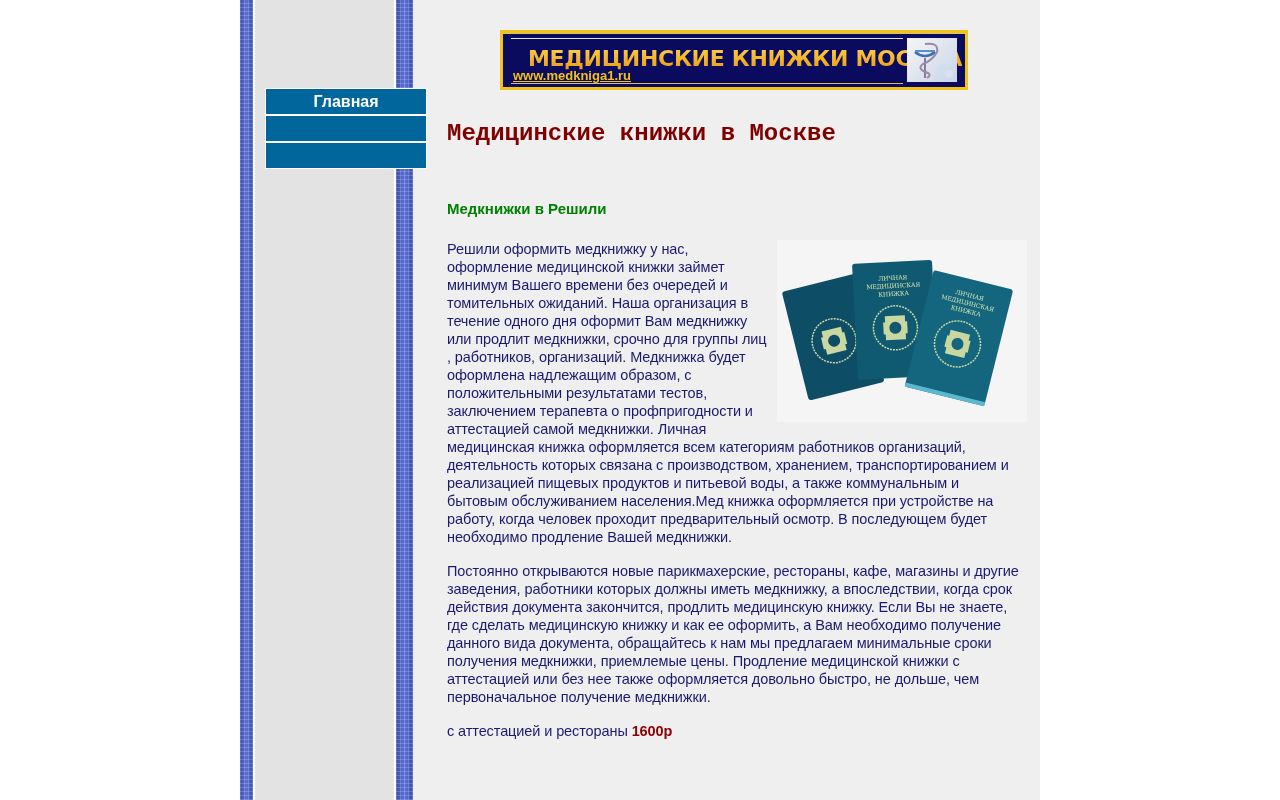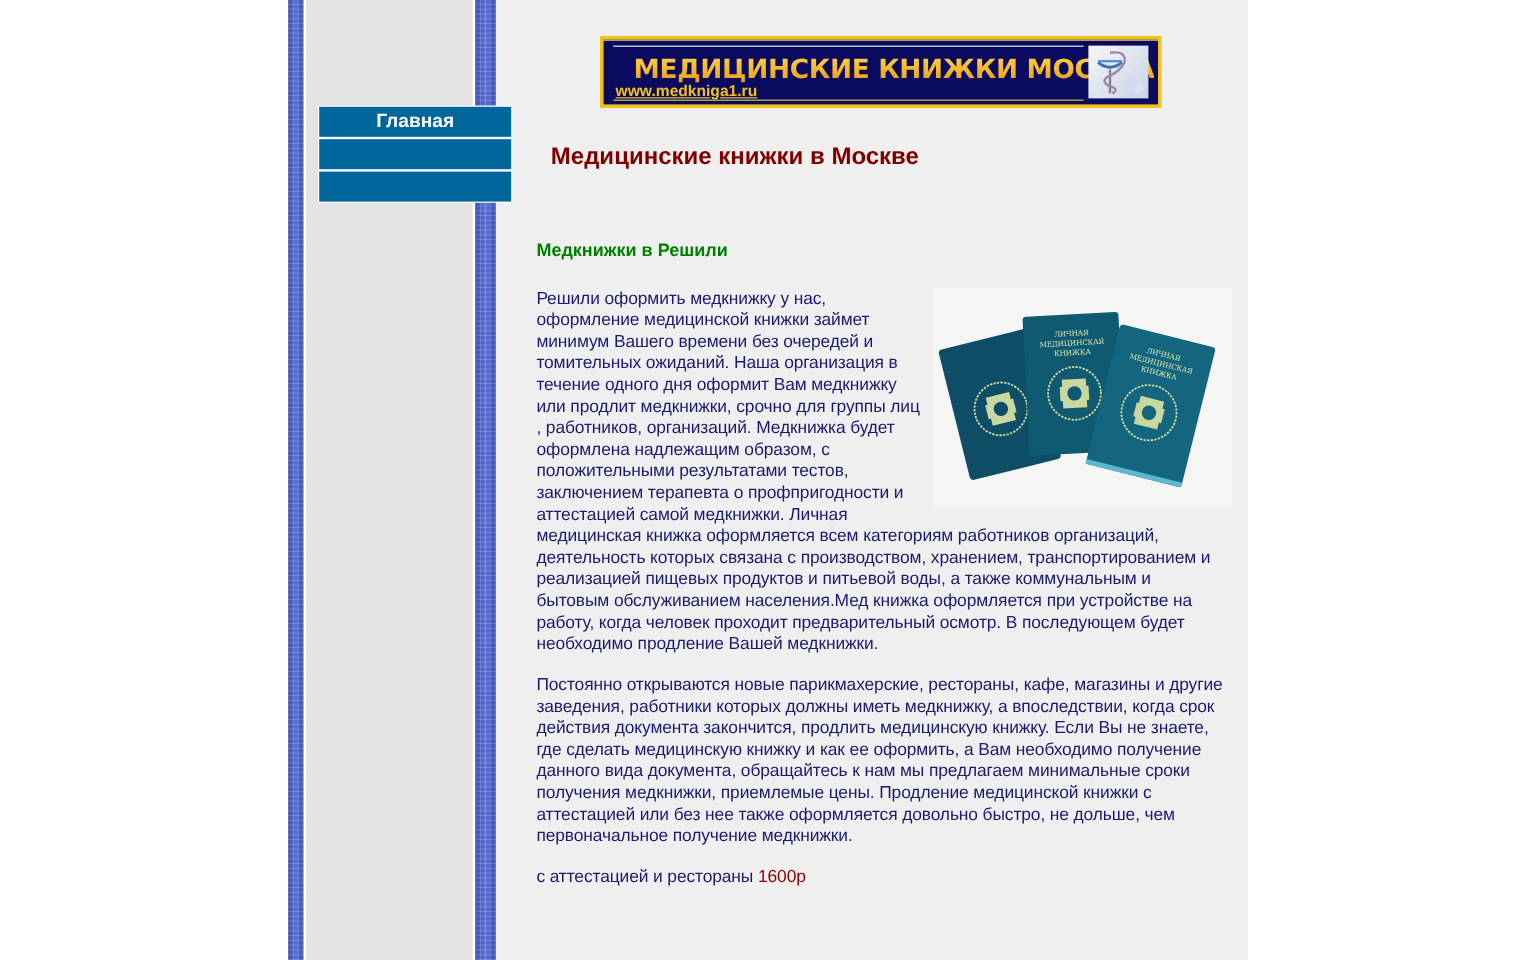--- a/index.html
+++ b/index.html
@@ -53,31 +53,31 @@
       position: absolute; left: 10px; bottom: 4px; font-size: 13px; font-weight: bold;
       color: #f2c21a; text-decoration: underline;
     }
     .banner-logo {
       position: absolute; right: 8px; top: 4px; width: 50px; height: 44px;
       background: linear-gradient(135deg, #f5f5f5 0%, #c9d4e8 100%);
     }
     .banner-logo svg { width: 100%; height: 100%; }
 
     .content { position: absolute; left: 207px; top: 0; width: 575px; }
-    .h1 { position: absolute; top: 120px; left: 12px; font-size: 20px; font-weight: bold; color: #800000; white-space: nowrap; }
+    .h1 { position: absolute; top: 120px; left: 0; font-size: 24px; font-weight: bold; color: #800000; white-space: nowrap; font-family: Liberation Mono, monospace; }
     .h2 { position: absolute; top: 200px; left: 0; font-size: 15px; font-weight: bold; color: #008000; white-space: nowrap; }
 
     .text { position: absolute; top: 240px; left: 0; width: 575px; font-size: 14.5px; line-height: 18px; color: #1a1a6e; letter-spacing: -0.1px; }
     .text p { margin-bottom: 16px; }
     .books {
       float: right; width: 250px; height: 182px; margin: 0 -5px 8px 8px;
       background: #f5f5f5;
     }
     .books svg { width: 100%; height: 100%; }
-    .price { color: #8b0000; font-weight: normal; }
+    .price { color: #8b0000; font-weight: bold; }
   </style>
 </head>
 <body>
 
 <div class="page">
   <div class="stripe stripe-left"></div>
   <div class="stripe-left-edge"></div>
   <div class="sidebar-bg"></div>
   <div class="stripe-right-edge"></div>
   <div class="stripe stripe-right"></div>

